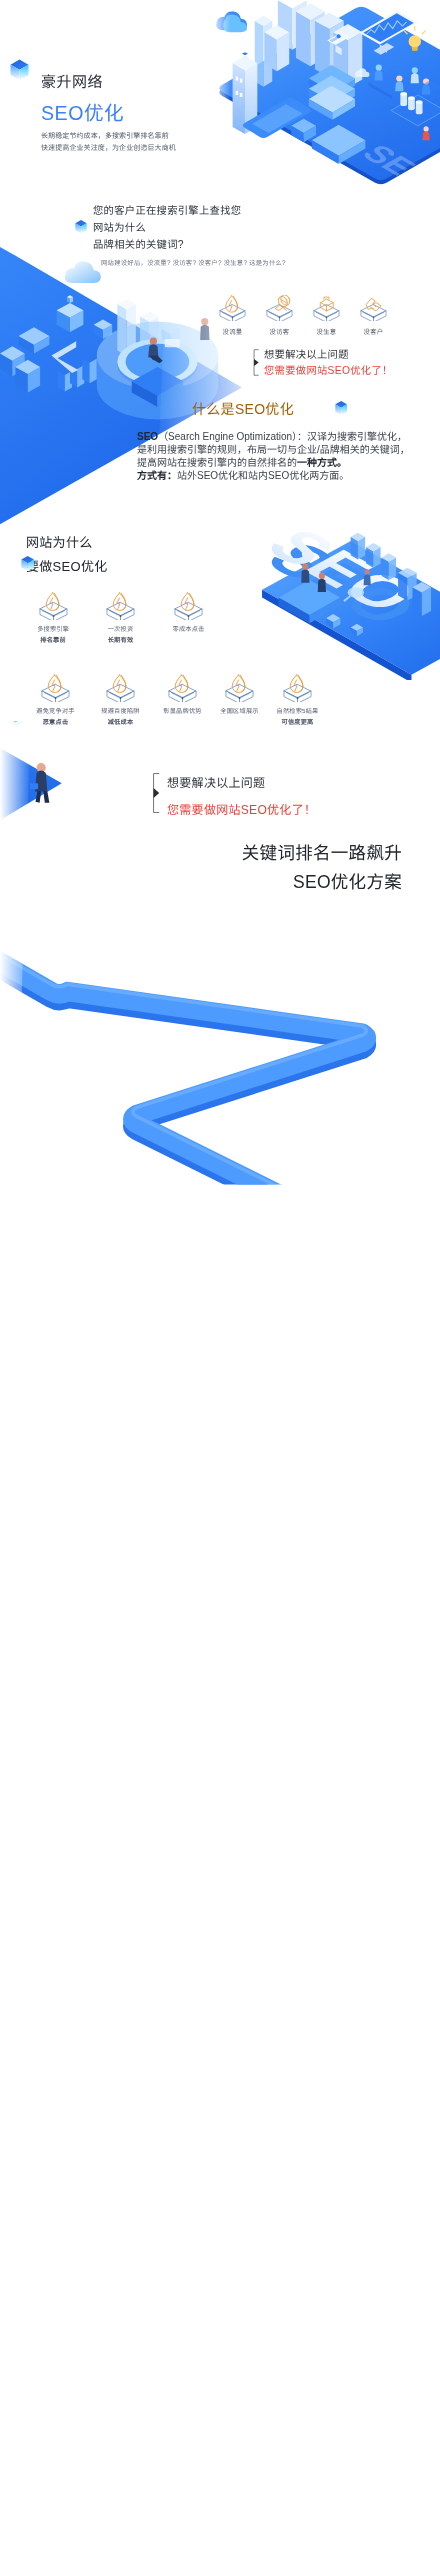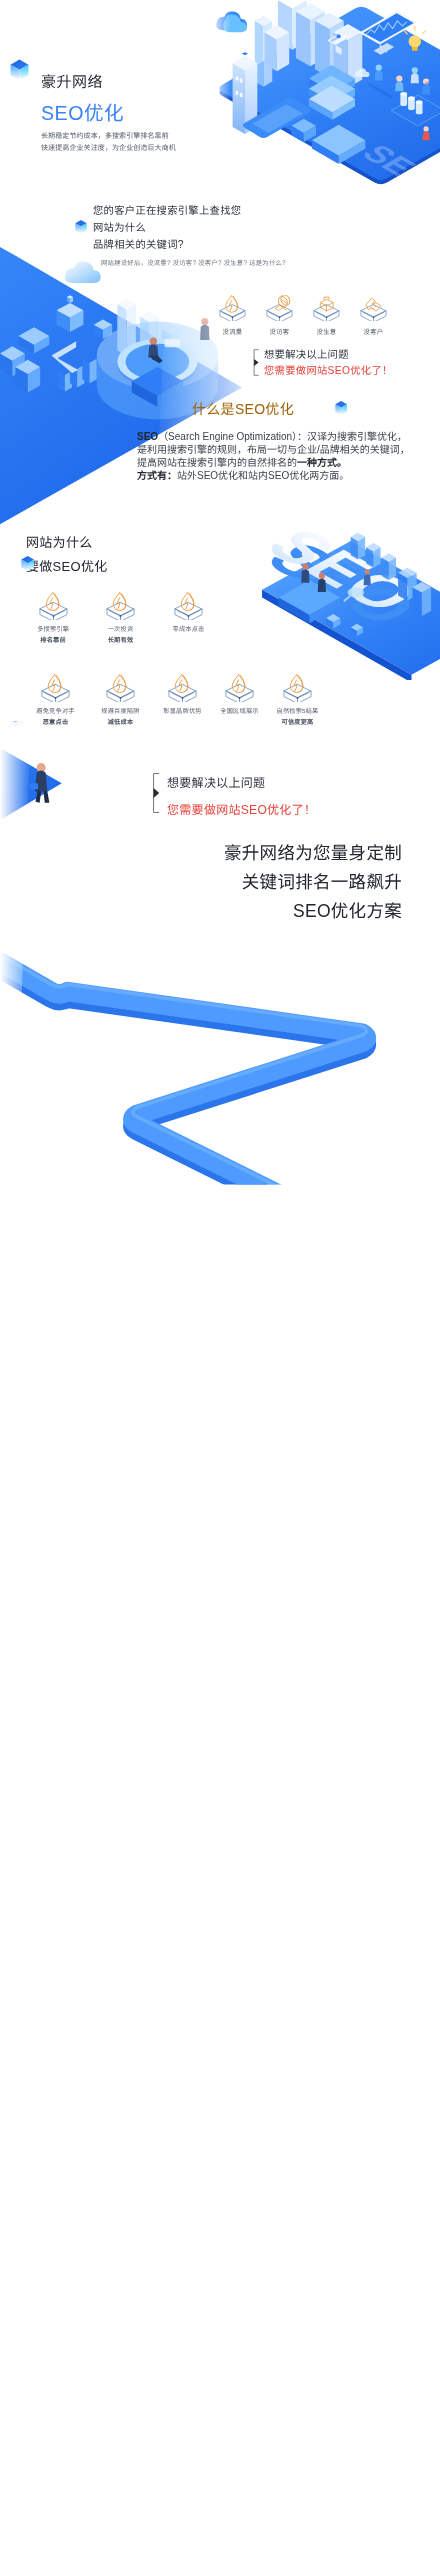--- a/index.html
+++ b/index.html
@@ -768,20 +768,19 @@
   </svg>
   <svg class="cu-brk" width="10.3" height="42" viewBox="0 0 20 82">
     <path d="M16 3 L5 3 L5 79 L16 79" fill="none" stroke="#4a4a4a" stroke-width="1.5"></path>
     <path d="M5 31 L16 41 L5 51 Z" fill="#2c2c2c"></path>
   </svg>
   <div class="cu-callout">
     <div class="l1">想要解决以上问题</div>
     <div class="l2">您需要做网站SEO优化了！</div>
   </div>
   <div class="cu-lines">
-    <div>豪升网络为您量身定制</div>
     <div>关键词排名一路飙升</div>
     <div>SEO优化方案</div>
   </div>
 </section>
 
 </div>
 
 
 </body></html>

